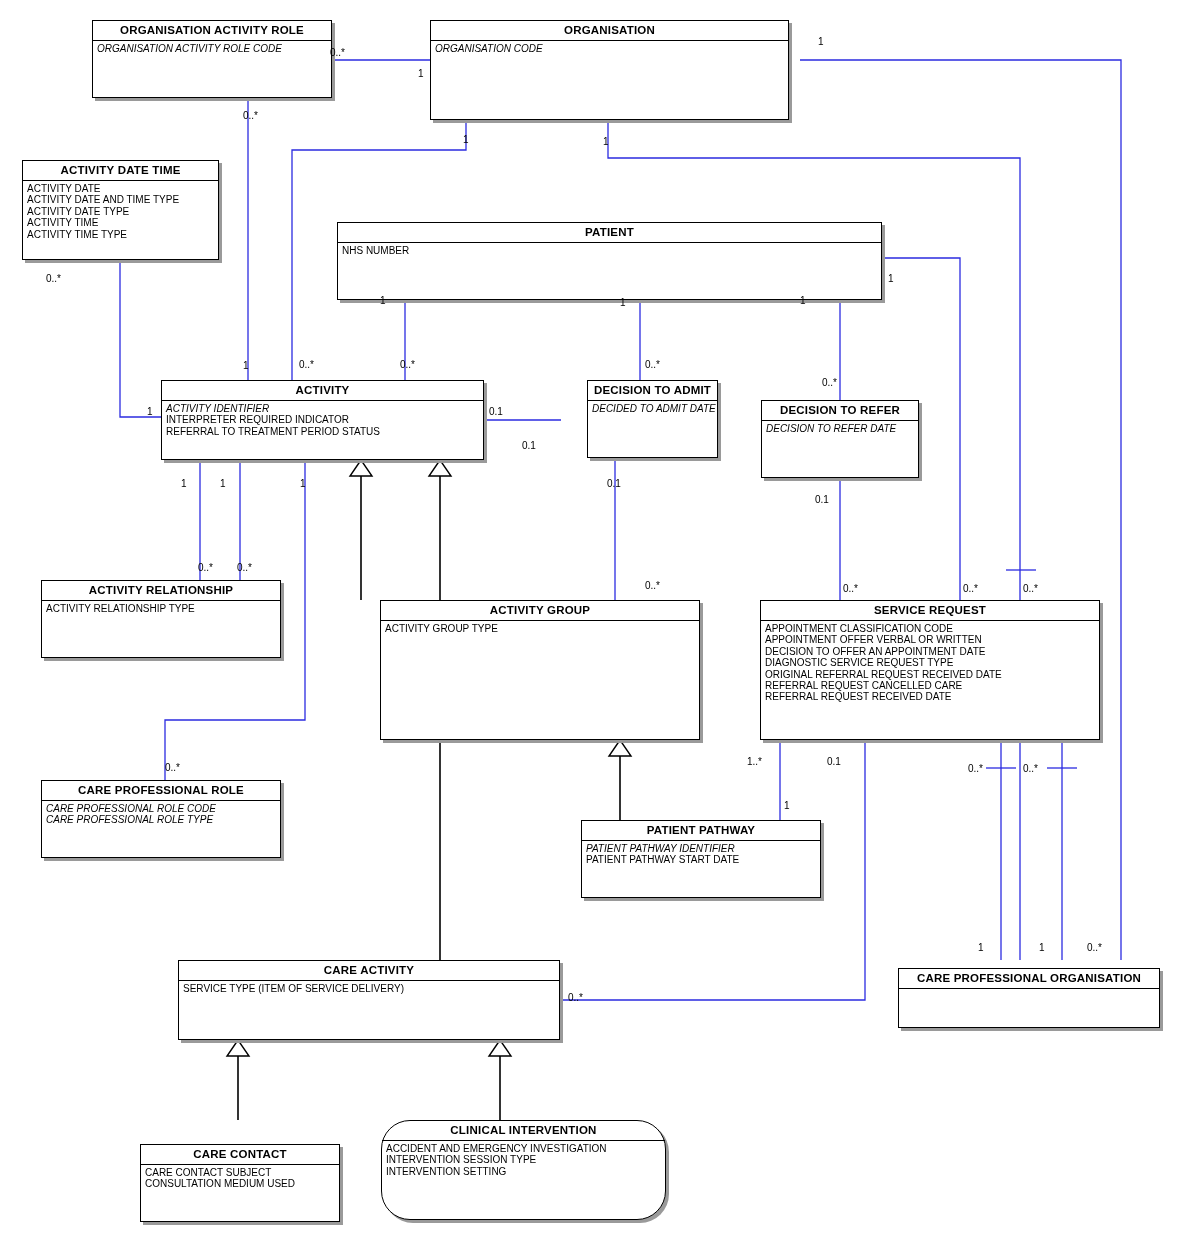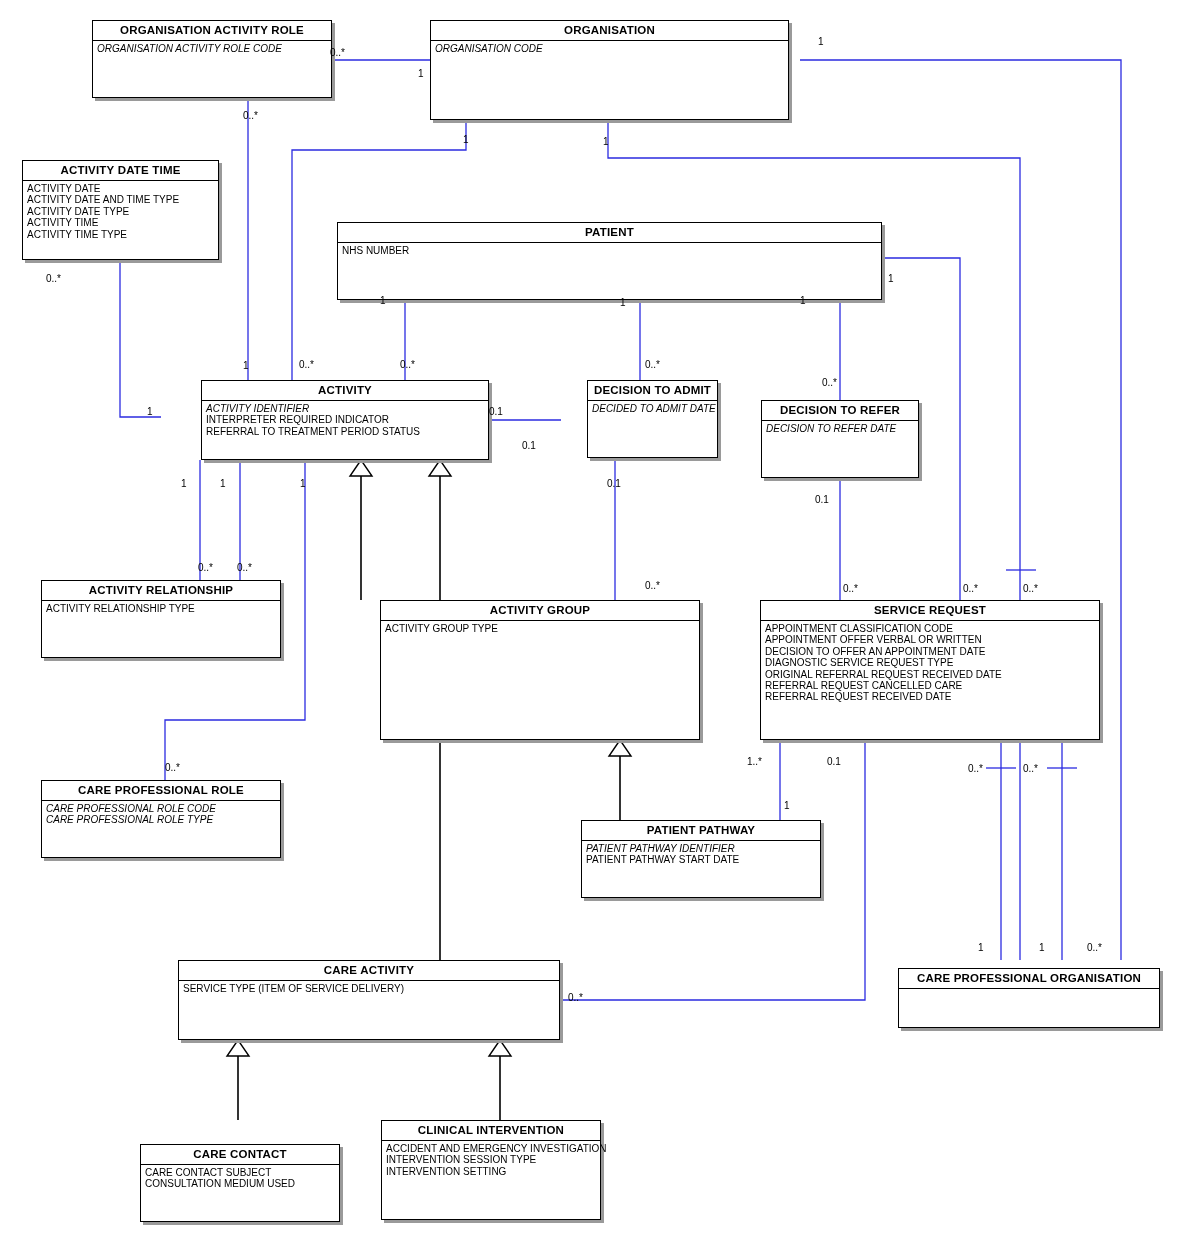--- a/index.html
+++ b/index.html
@@ -88,21 +88,21 @@
         <div class="attr">ACTIVITY TIME</div>
         <div class="attr">ACTIVITY TIME TYPE</div>
       </div>
     </div>
     <div class="entity" style="left: 337px; top: 206px; width: 545px; height: 78px; margin-top: 16px;">
       <div class="ename">PATIENT</div>
       <div class="attrs">
         <div class="attr">NHS NUMBER</div>
       </div>
     </div>
-    <div class="entity" style="left: 161px; top: 380px; width: 288px; height: 80px; margin-left: 40px;">
+    <div class="entity" style="left: 161px; top: 380px; width: 323px; height: 80px;">
       <div class="ename">ACTIVITY</div>
       <div class="attrs">
         <div class="attr key">ACTIVITY IDENTIFIER</div>
         <div class="attr">INTERPRETER REQUIRED INDICATOR</div>
         <div class="attr">REFERRAL TO TREATMENT PERIOD STATUS</div>
       </div>
     </div>
     <div class="entity" style="left: 561px; top: 380px; width: 131px; height: 78px; margin-left: 26px;">
       <div class="ename">DECISION TO ADMIT</div>
       <div class="attrs">
@@ -163,21 +163,21 @@
       <div class="ename">CARE PROFESSIONAL ORGANISATION</div>
       <div class="attrs"></div>
     </div>
     <div class="entity" style="left: 140px; top: 1120px; width: 200px; height: 78px; margin-top: 24px;">
       <div class="ename">CARE CONTACT</div>
       <div class="attrs">
         <div class="attr">CARE CONTACT SUBJECT</div>
         <div class="attr">CONSULTATION MEDIUM USED</div>
       </div>
     </div>
-    <div class="entity" style="left: 381px; top: 1120px; width: 220px; height: 100px;">
+    <div class="entity" style="left: 381px; top: 1120px; width: 285px; height: 100px; border-radius: 29px;">
       <div class="ename">CLINICAL INTERVENTION</div>
       <div class="attrs">
         <div class="attr">ACCIDENT AND EMERGENCY INVESTIGATION</div>
         <div class="attr">INTERVENTION SESSION TYPE</div>
         <div class="attr">INTERVENTION SETTING</div>
       </div>
     </div>
     <div class="card" style="left: 330px; top: 47px;">0..*</div>
     <div class="card" style="left: 818px; top: 36px;">1</div>
     <div class="card" style="left: 418px; top: 68px;">1</div>

